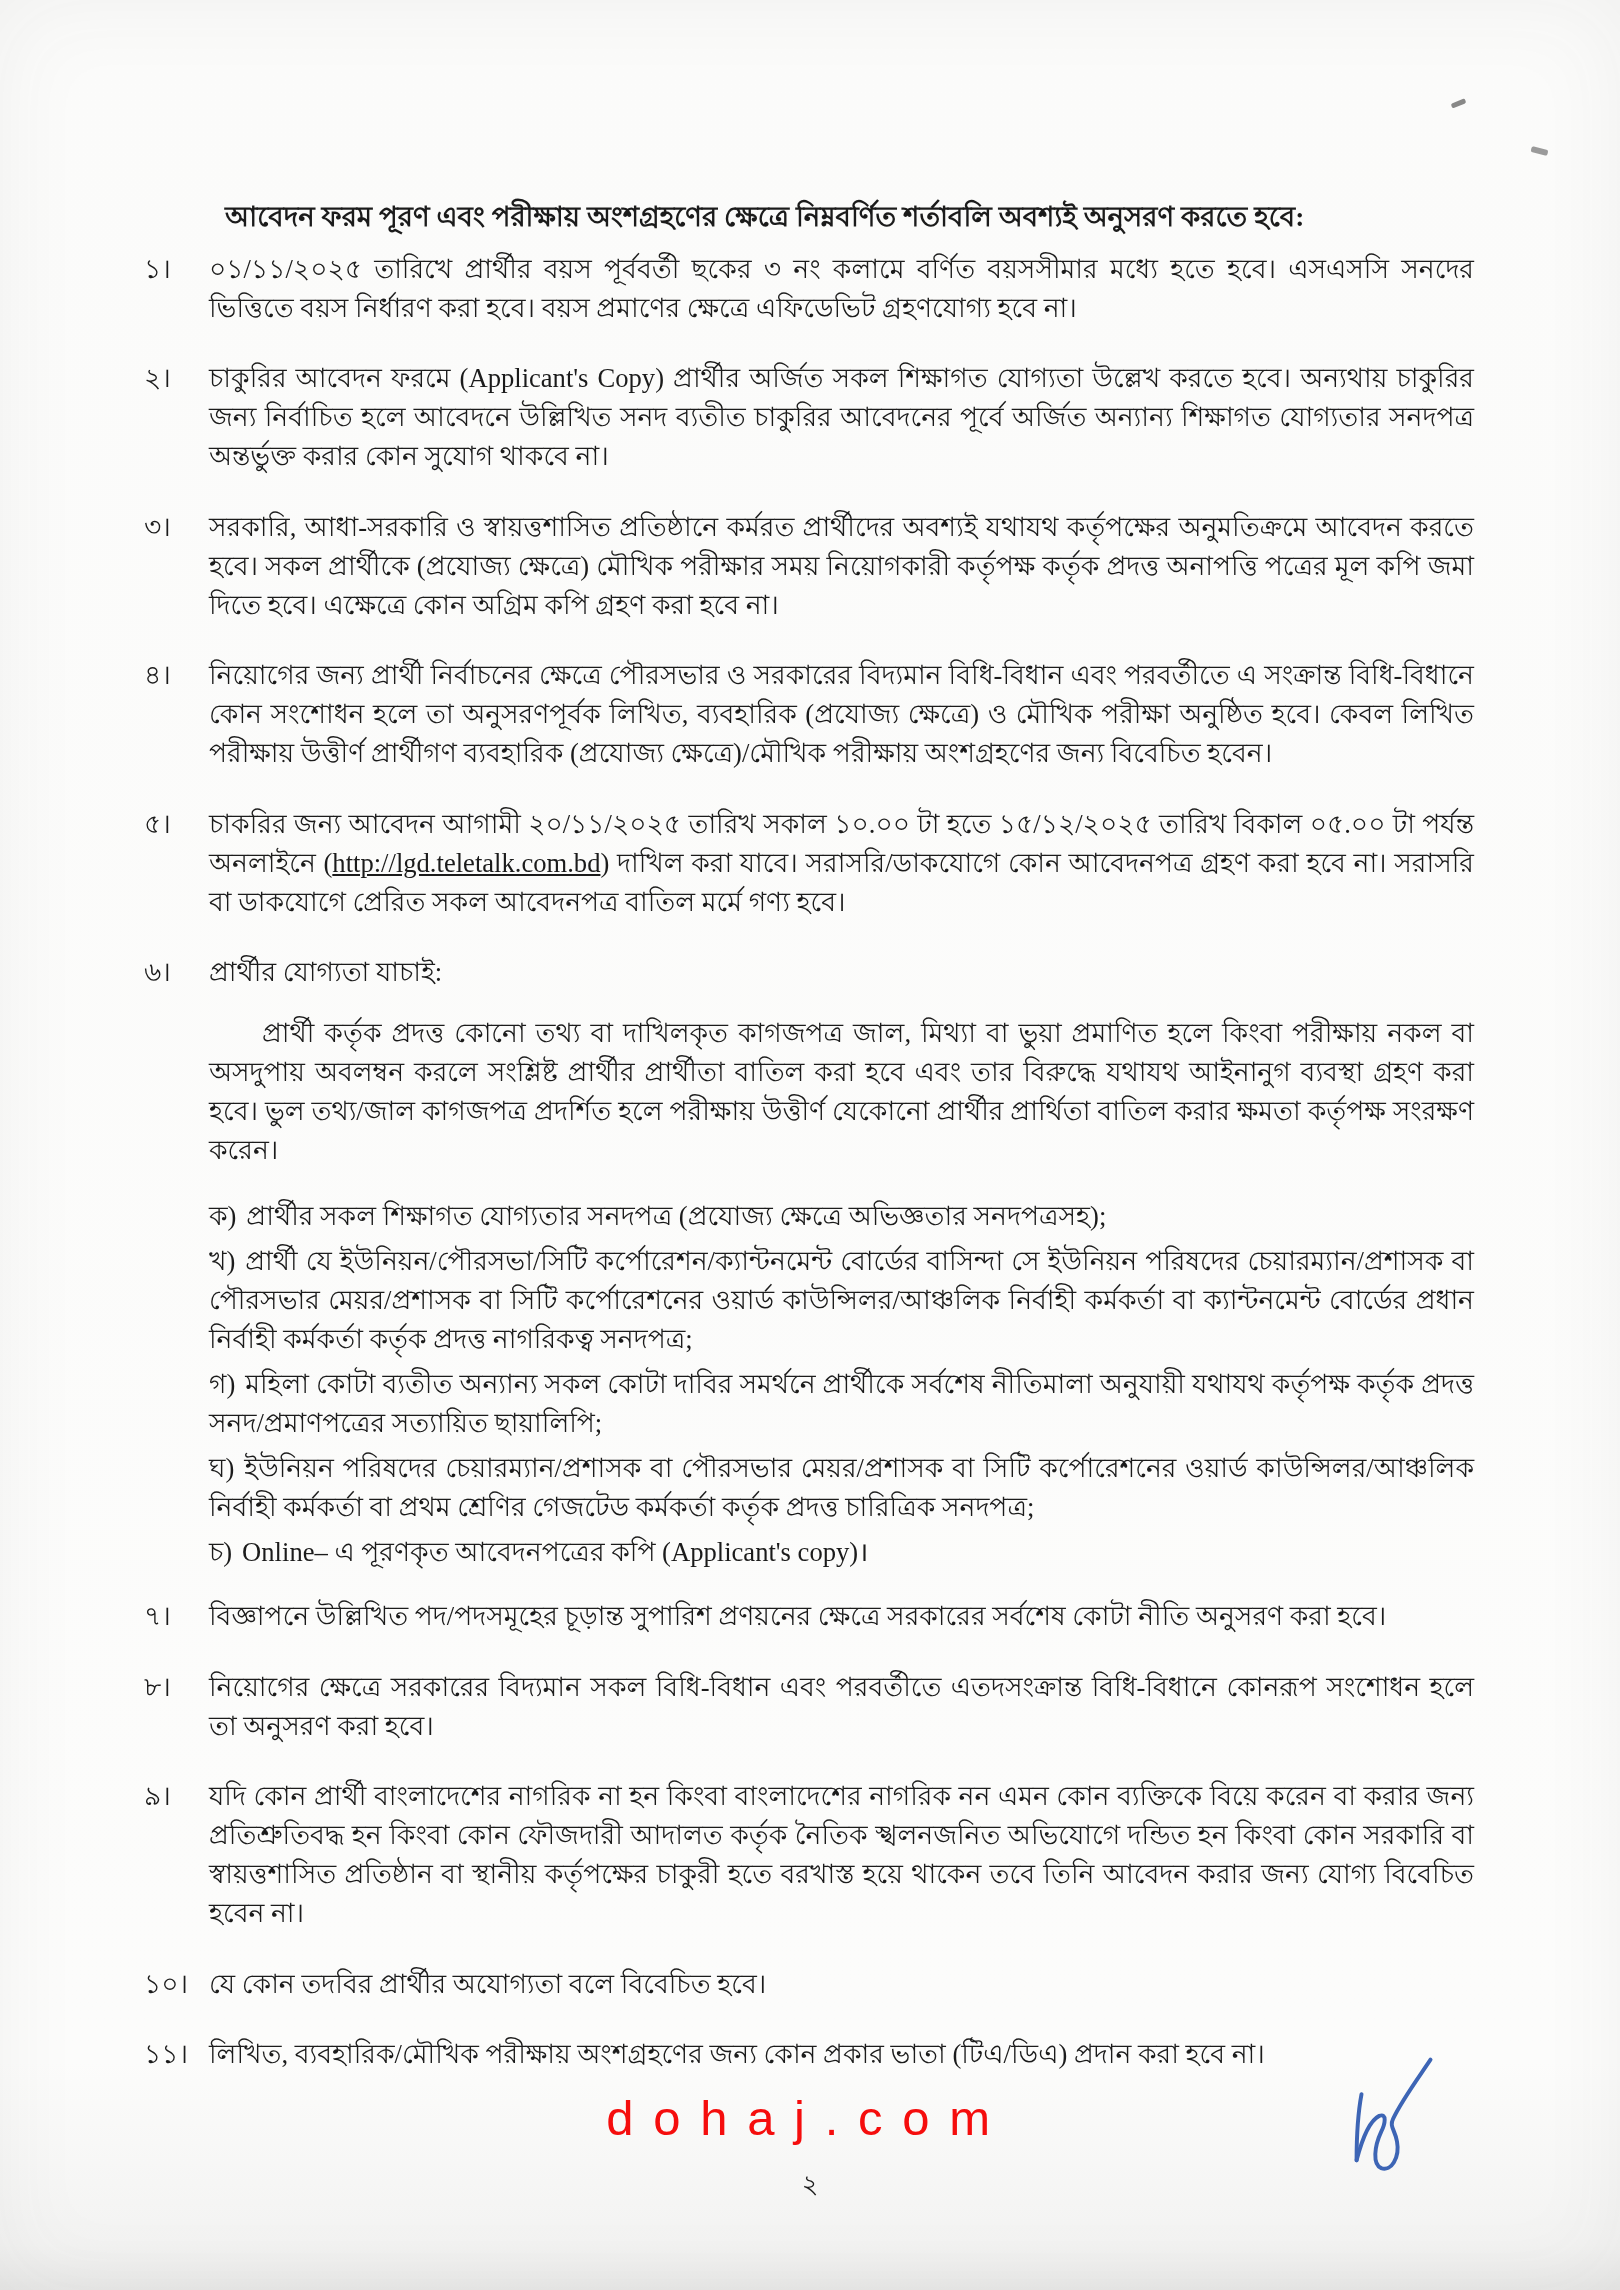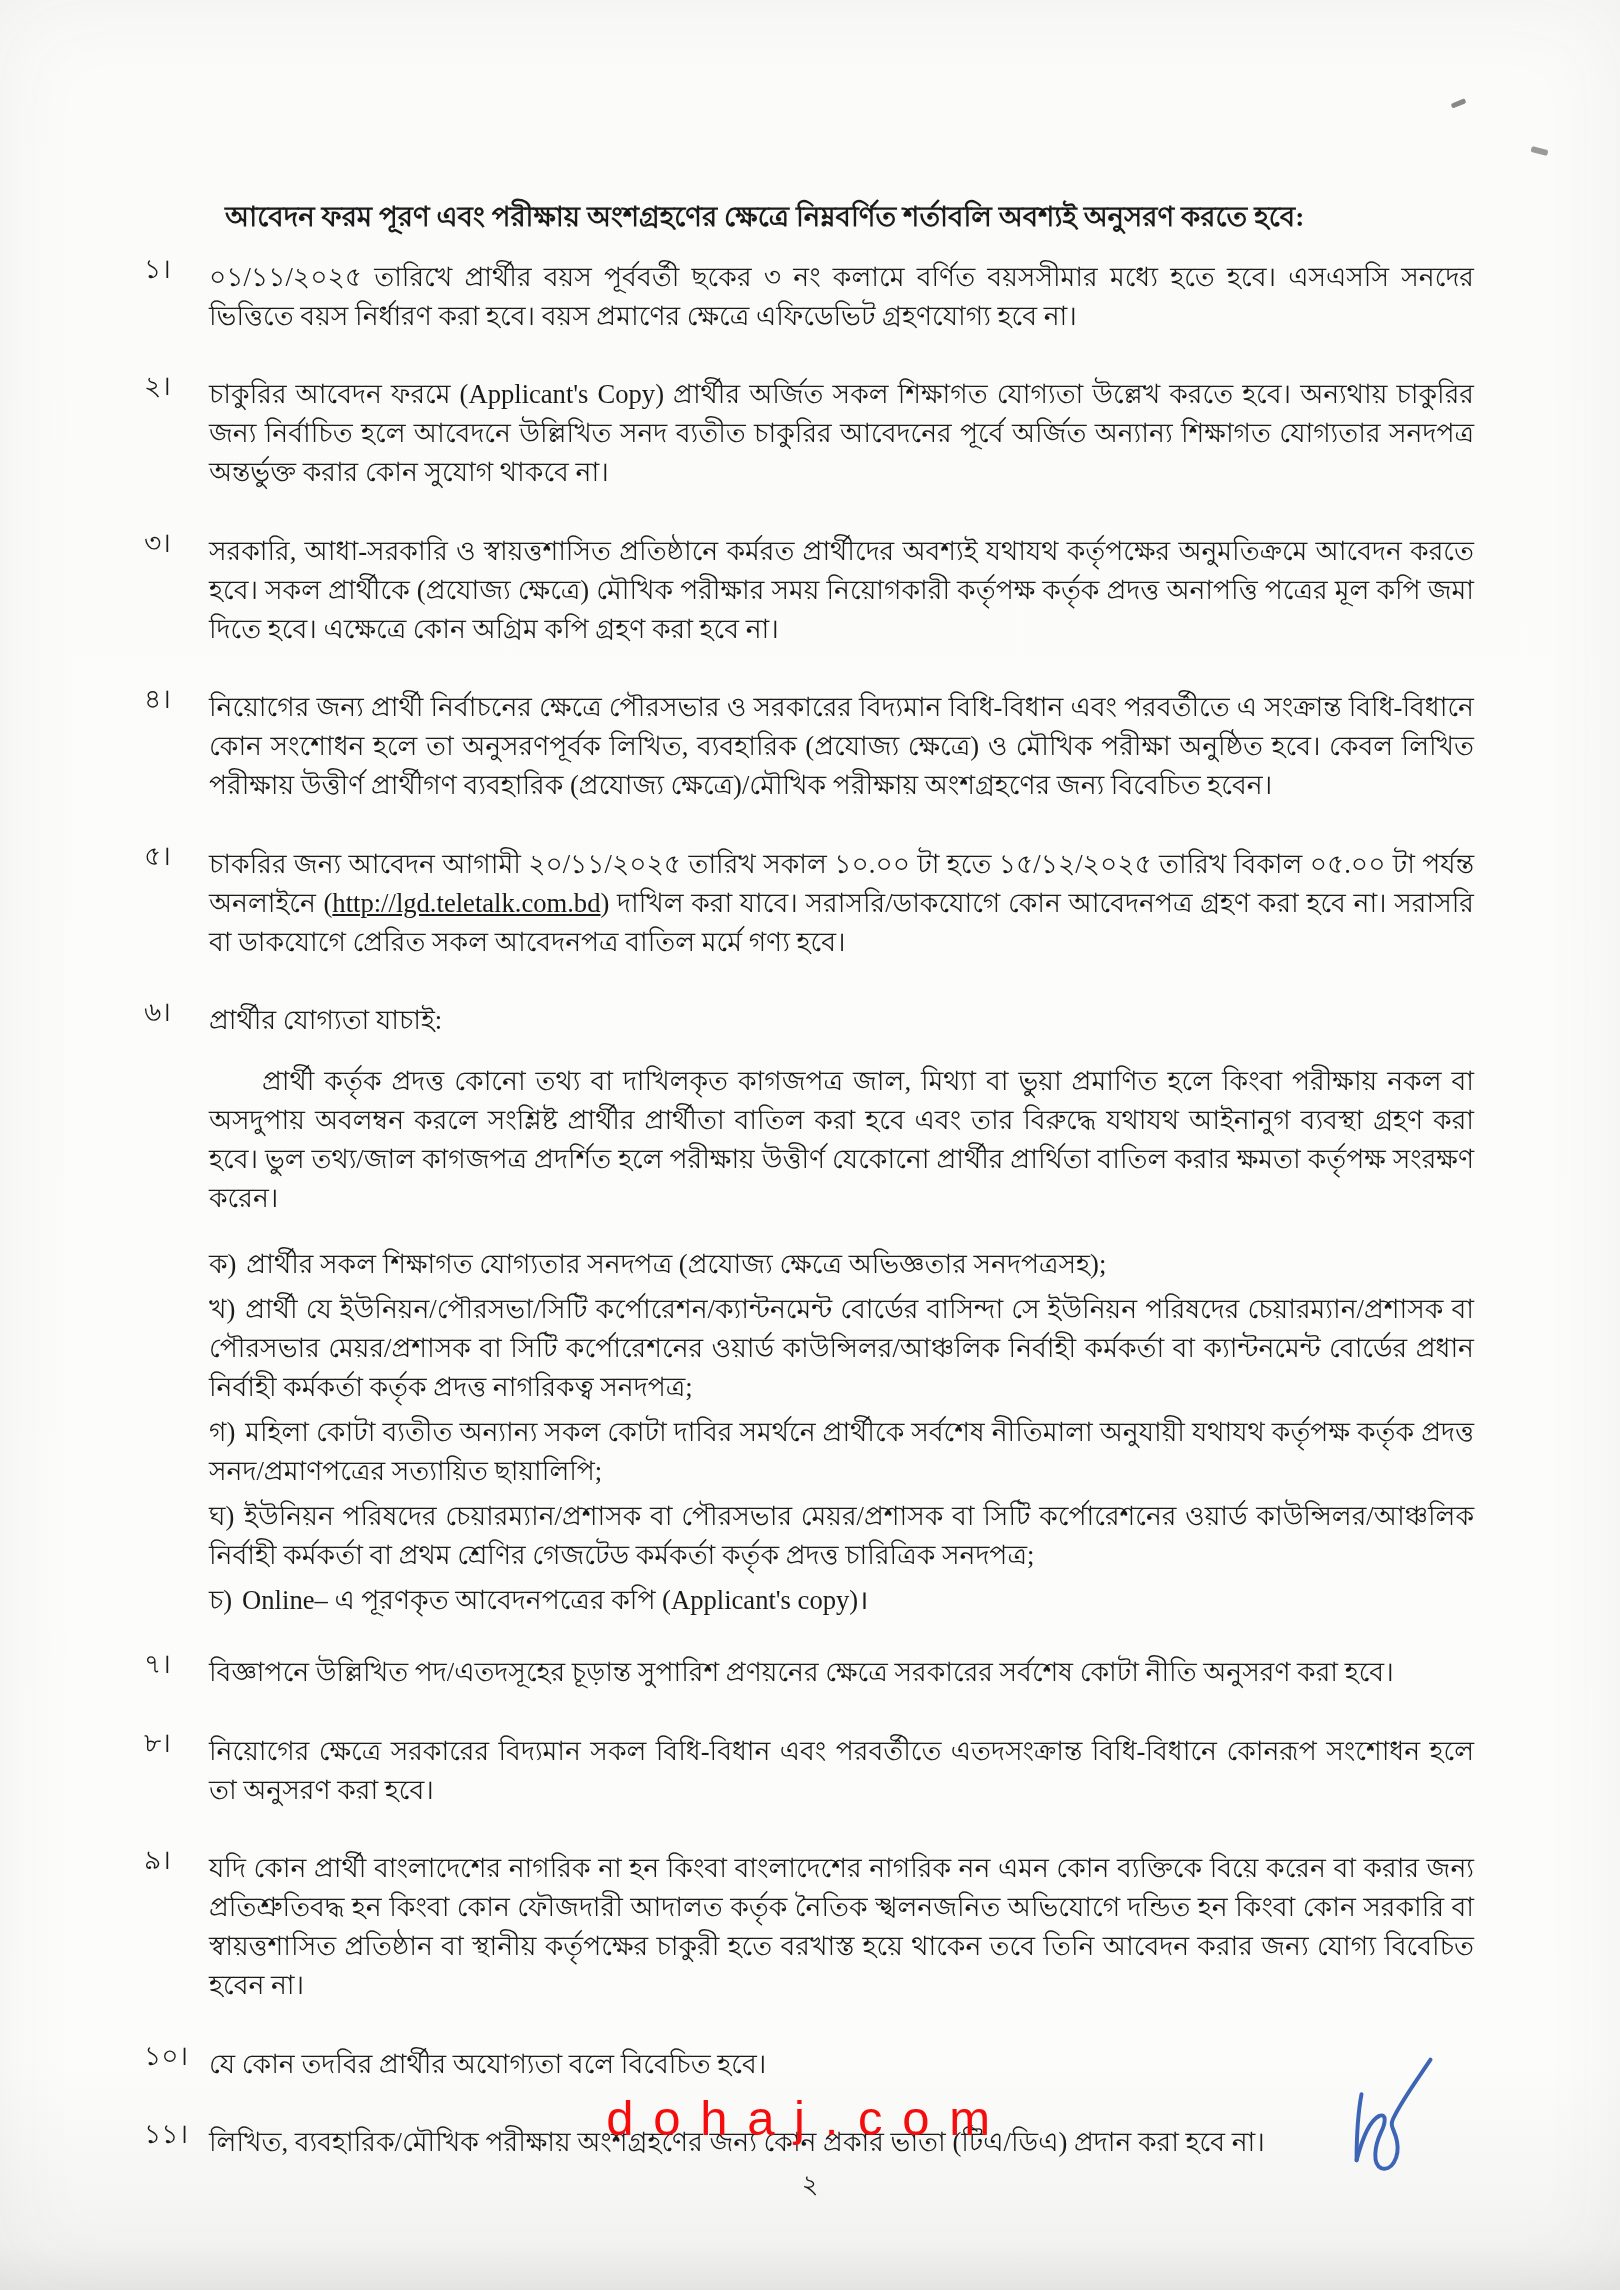--- a/index.html
+++ b/index.html
@@ -19,21 +19,21 @@
     font-size:26.6px;line-height:39px;
   }
   .doc-title{
     font-weight:bold;
     font-size:27.6px;
     padding-left:81px;
     margin-bottom:13.8px;
   }
   .item{display:flex;margin-bottom:31.5px;}
   .item .num{width:65px;flex:none;}
-  .item .body{flex:1;text-align:justify;margin-top:8px;}
+  .item .body{flex:1;text-align:justify;}
   .item.tight{margin-bottom:21.7px;}
   .sec6{margin-left:65px;}
   .sec6 .para{
     text-align:justify;
     text-indent:53px;
     margin-bottom:27px;
   }
   .sec6 .docs-heading{
     text-align:justify;
     margin-bottom:27.6px;
@@ -121,21 +121,21 @@
 
       <div class="subitem"><span class="sub-label">ক)</span><span>প্রার্থীর সকল শিক্ষাগত যোগ্যতার সনদপত্র (প্রযোজ্য ক্ষেত্রে অভিজ্ঞতার সনদপত্রসহ);</span></div>
       <div class="subitem"><span class="sub-label">খ)</span><span>প্রার্থী যে ইউনিয়ন/পৌরসভা/সিটি কর্পোরেশন/ক্যান্টনমেন্ট বোর্ডের বাসিন্দা সে ইউনিয়ন পরিষদের চেয়ারম্যান/প্রশাসক বা পৌরসভার মেয়র/প্রশাসক বা সিটি কর্পোরেশনের ওয়ার্ড কাউন্সিলর/আঞ্চলিক নির্বাহী কর্মকর্তা বা ক্যান্টনমেন্ট বোর্ডের প্রধান নির্বাহী কর্মকর্তা কর্তৃক প্রদত্ত নাগরিকত্ব সনদপত্র;</span></div>
       <div class="subitem"><span class="sub-label">গ)</span><span>মহিলা কোটা ব্যতীত অন্যান্য সকল কোটা দাবির সমর্থনে প্রার্থীকে সর্বশেষ নীতিমালা অনুযায়ী যথাযথ কর্তৃপক্ষ কর্তৃক প্রদত্ত সনদ/প্রমাণপত্রের সত্যায়িত ছায়ালিপি;</span></div>
       <div class="subitem"><span class="sub-label">ঘ)</span><span>ইউনিয়ন পরিষদের চেয়ারম্যান/প্রশাসক বা পৌরসভার মেয়র/প্রশাসক বা সিটি কর্পোরেশনের ওয়ার্ড কাউন্সিলর/আঞ্চলিক নির্বাহী কর্মকর্তা বা প্রথম শ্রেণির গেজটেড কর্মকর্তা কর্তৃক প্রদত্ত চারিত্রিক সনদপত্র;</span></div>
       <div class="subitem"><span class="sub-label">চ)</span><span>Online– এ পূরণকৃত আবেদনপত্রের কপি (Applicant's copy)।</span></div>
     </div>
 
     <div class="item">
       <span class="num">৭।</span>
-      <div class="body">বিজ্ঞাপনে উল্লিখিত পদ/এতদসূহের চূড়ান্ত সুপারিশ প্রণয়নের ক্ষেত্রে সরকারের সর্বশেষ কোটা নীতি অনুসরণ করা হবে।</div>
+      <div class="body">বিজ্ঞাপনে উল্লিখিত পদ/পদসমূহের চূড়ান্ত সুপারিশ প্রণয়নের ক্ষেত্রে সরকারের সর্বশেষ কোটা নীতি অনুসরণ করা হবে।</div>
     </div>
 
     <div class="item">
       <span class="num">৮।</span>
       <div class="body">নিয়োগের ক্ষেত্রে সরকারের বিদ্যমান সকল বিধি-বিধান এবং পরবর্তীতে এতদসংক্রান্ত বিধি-বিধানে কোনরূপ সংশোধন হলে তা অনুসরণ করা হবে।</div>
     </div>
 
     <div class="item">
       <span class="num">৯।</span>
       <div class="body">যদি কোন প্রার্থী বাংলাদেশের নাগরিক না হন কিংবা বাংলাদেশের নাগরিক নন এমন কোন ব্যক্তিকে বিয়ে করেন বা করার জন্য প্রতিশ্রুতিবদ্ধ হন কিংবা কোন ফৌজদারী আদালত কর্তৃক নৈতিক স্খলনজনিত অভিযোগে দন্ডিত হন কিংবা কোন সরকারি বা স্বায়ত্তশাসিত প্রতিষ্ঠান বা স্থানীয় কর্তৃপক্ষের চাকুরী হতে বরখাস্ত হয়ে থাকেন তবে তিনি আবেদন করার জন্য যোগ্য বিবেচিত হবেন না।</div>

